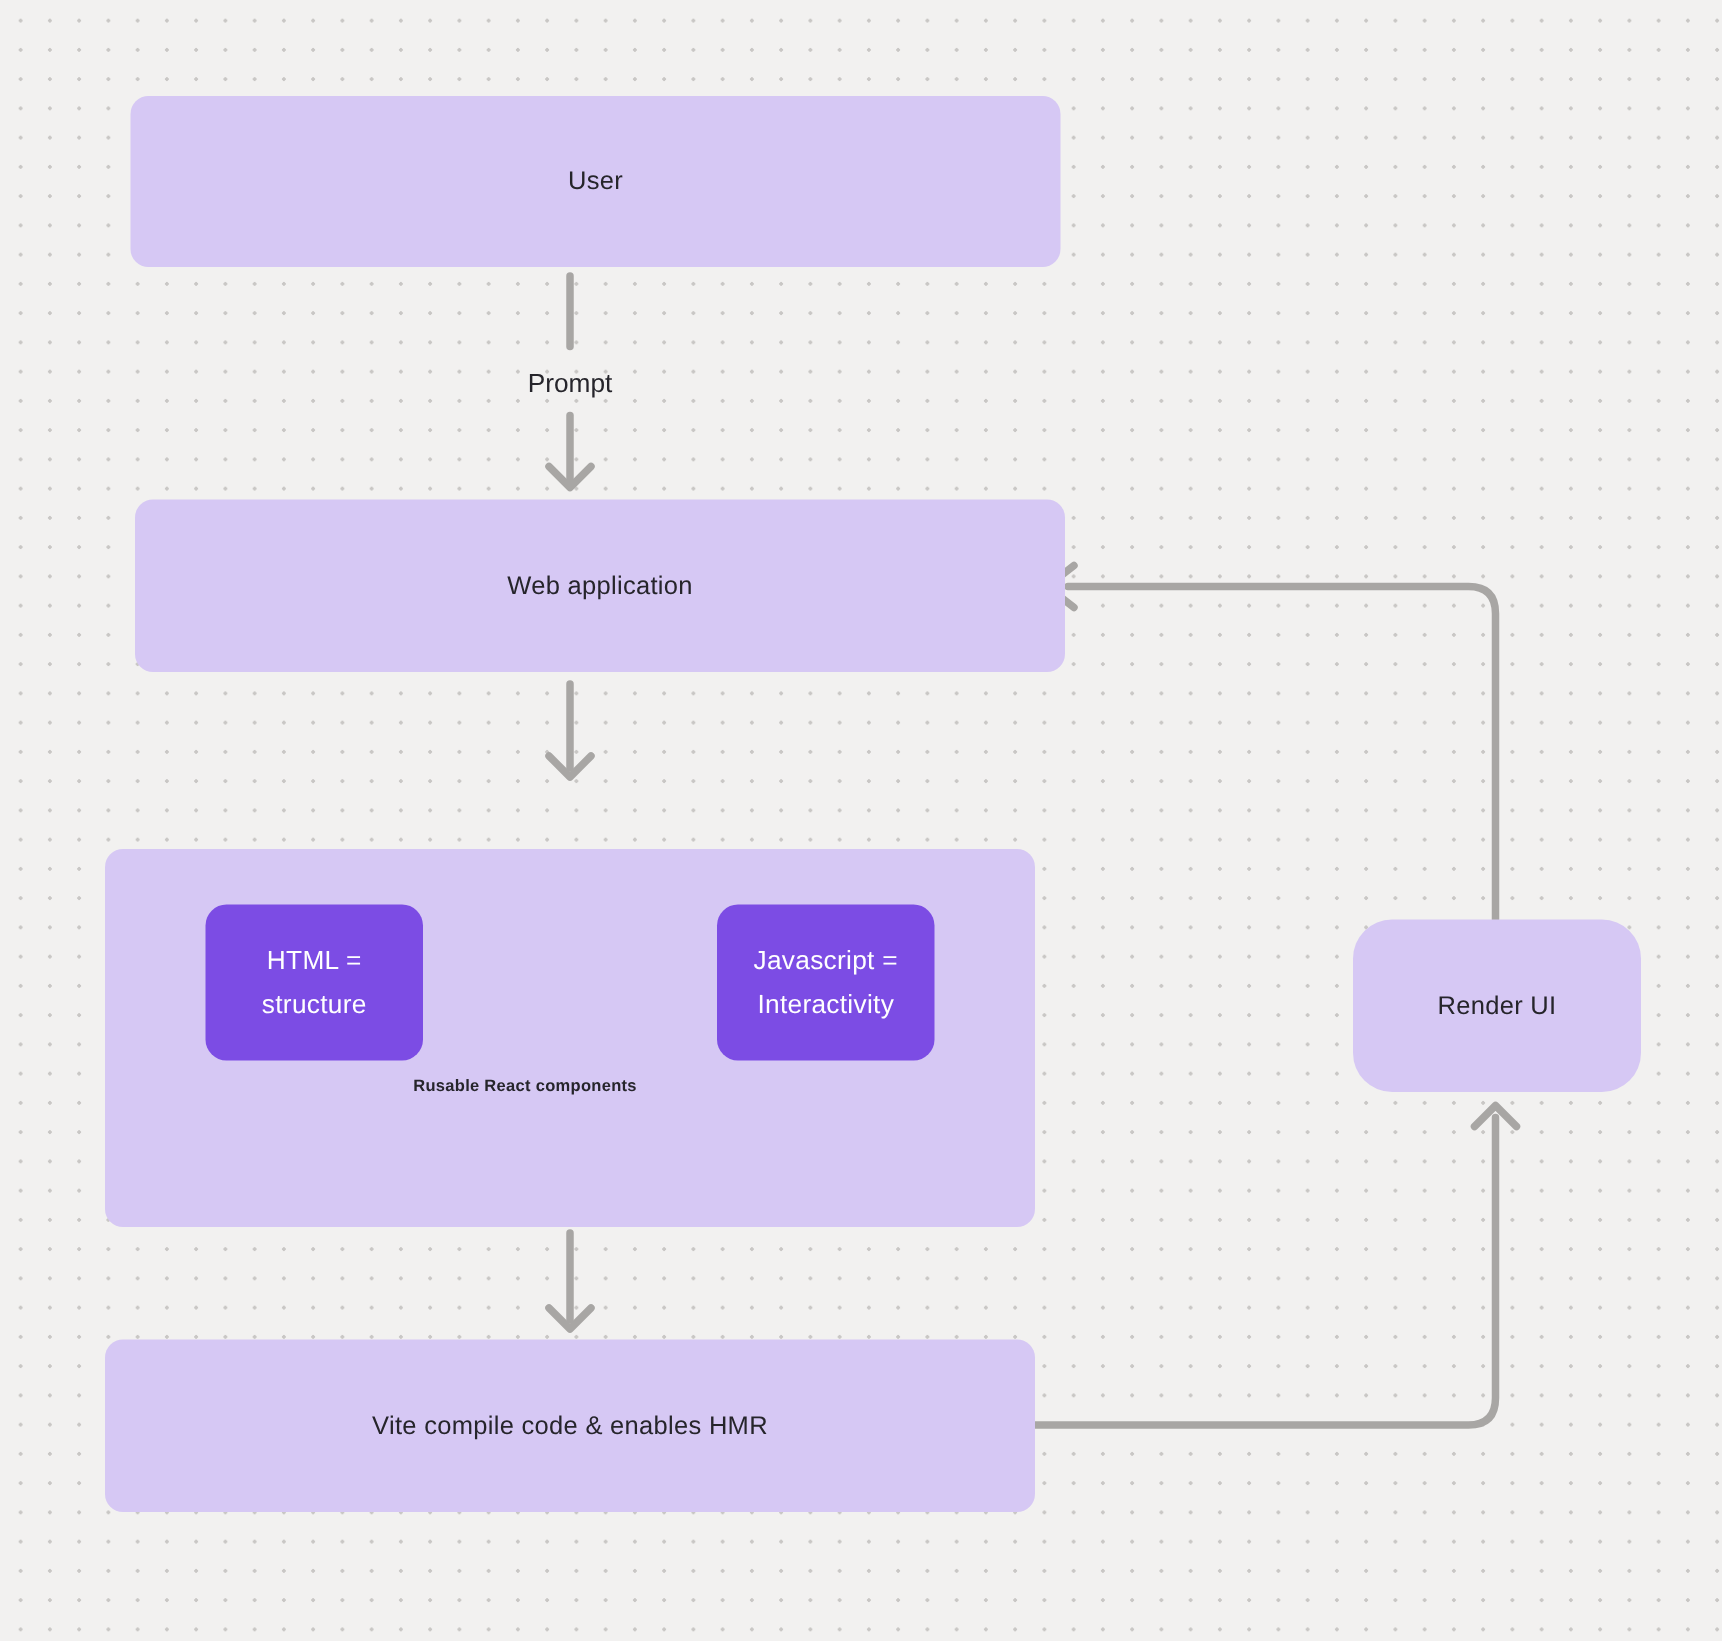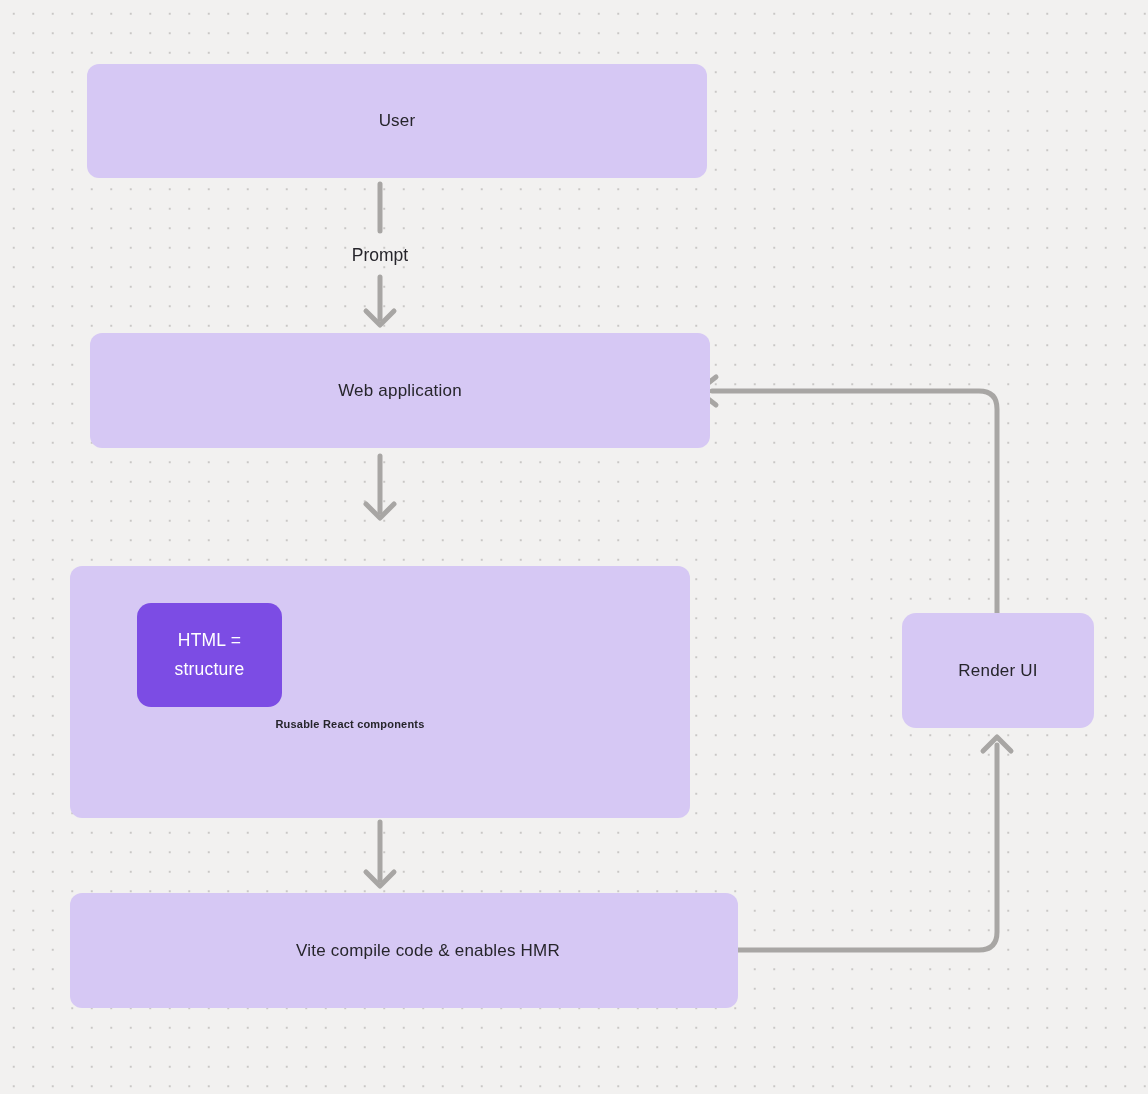--- a/index.html
+++ b/index.html
@@ -26,22 +26,22 @@
     color: var(--node-text, #26252b);
     font-size: 17px;
     font-weight: 500;
     letter-spacing: 0.2px;
     text-align: center;
   }
 
   .node-user       { left: 87px;  top: 64px;  width: 620px; height: 114px; }
   .node-webapp     { left: 70px;  top: 333px; width: 620px; height: 115px; margin-left: 20px; }
   .node-group      { left: 70px;  top: 528px; width: 620px; height: 252px; margin-top: 38px; }
-  .node-vite       { left: 70px;  top: 893px; width: 620px; height: 115px; padding-left: 48px; }
-  .node-render     { left: 902px; top: 613px; width: 192px; height: 115px; border-radius: 14px; }
+  .node-vite       { left: 70px;  top: 893px; width: 620px; height: 115px; }
+  .node-render     { left: 902px; top: 613px; width: 192px; height: 115px; border-radius: 26px; }
 
   .chip {
     position: absolute;
     top: 37px;
     width: 145px;
     height: 104px;
     background: var(--chip-fill, #7c4ce4);
     border-radius: 14px;
     display: flex;
     align-items: center;
@@ -128,20 +128,23 @@
   <div class="edge-label">Prompt</div>
 
   <div class="node node-webapp">
     <span>Web application</span>
   </div>
 
   <div class="node node-group">
     <div class="chip chip-1">
       <span class="chip-label">HTML = structure</span>
     </div>
+    <div class="chip chip-3">
+      <span class="chip-label">Javascript = Interactivity</span>
+    </div>
   </div>
   <div class="group-caption">Rusable React components</div>
 
   <div class="node node-vite">
     <span>Vite compile code &amp; enables HMR</span>
   </div>
 
   <div class="node node-render">
     <span>Render UI</span>
   </div>

